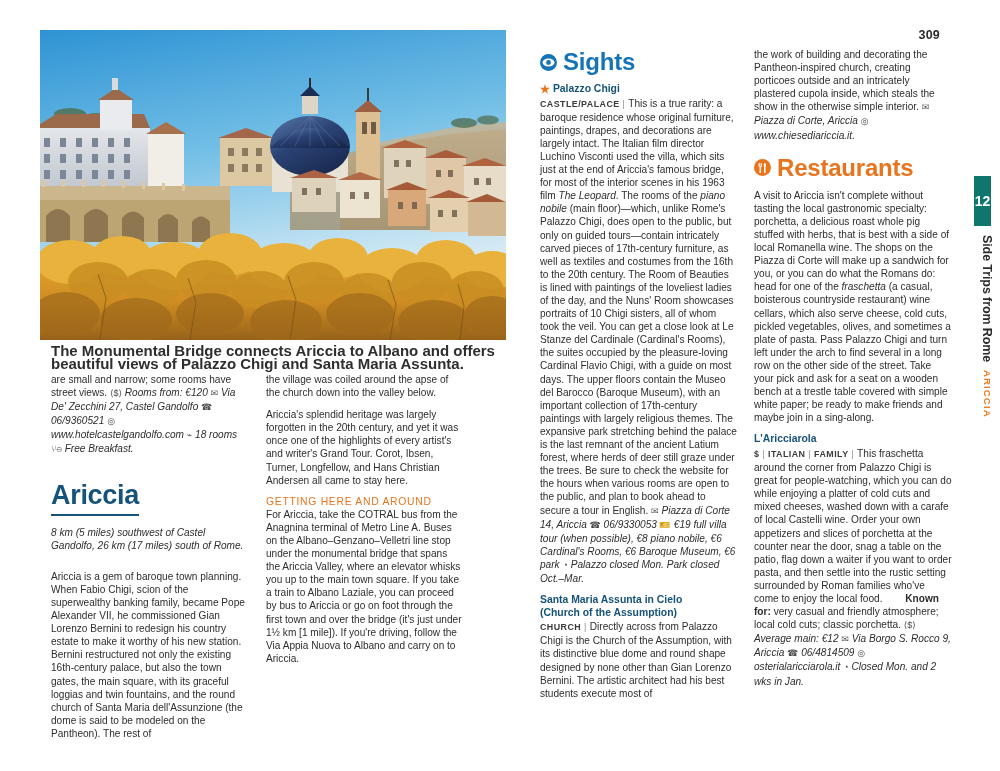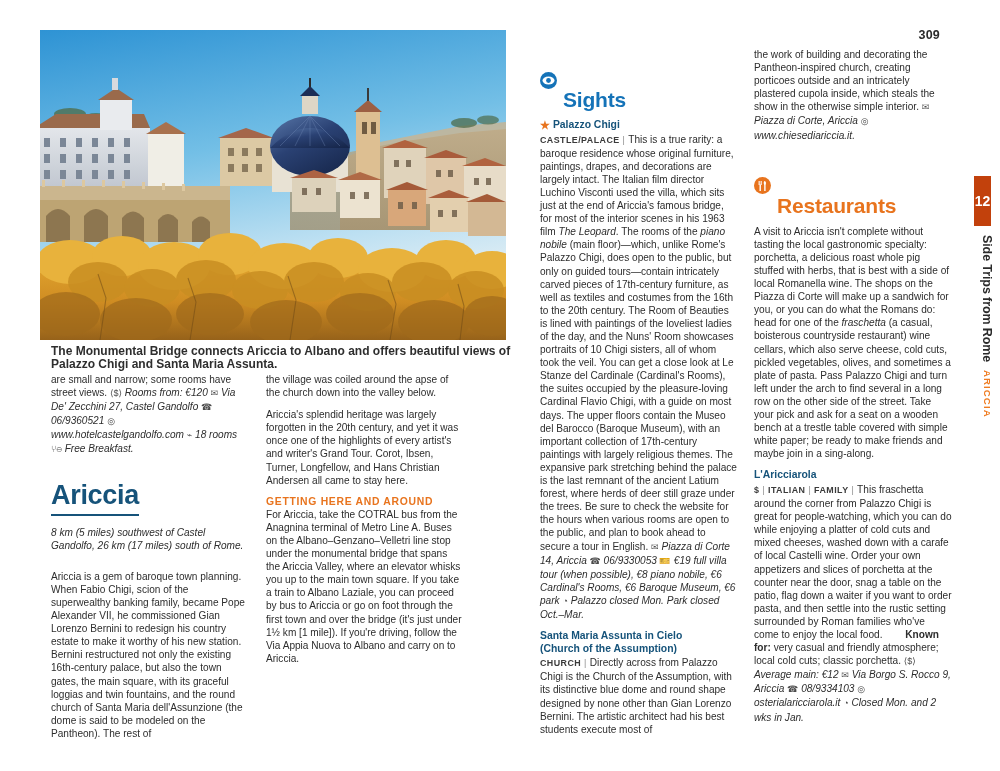--- a/index.html
+++ b/index.html
@@ -38,21 +38,21 @@
     height: 310px;
     overflow: hidden;
   }
   .hero svg { display: block; width: 100%; height: 100%; }
 
   .caption {
     position: absolute;
     left: 51px;
     top: 345px;
     width: 460px;
-    font-size: 12px;
+    font-size: 15px;
     line-height: 12.6px;
     font-weight: bold;
     color: #2e2e2e;
   }
 
   
   .col {
     position: absolute;
     top: 373px;
   }
@@ -101,39 +101,38 @@
     line-height: 13.1px;
     font-style: italic;
     color: #2d2d2d;
     margin-top: 10px;
     margin-bottom: 18px;
   }
 
   
   .orange-head {
     font-size: 10.4px;
-    font-weight: bold;
+    font-weight: normal;
     color: #e8741e;
     letter-spacing: 0.7px;
     margin-bottom: 1px;
     margin-top: 2px;
   }
 
   
   .section-head {
     display: flex;
     align-items: center;
     gap: 6px;
     margin-bottom: 7px;
   }
   .section-head .title {
-    font-size: 21px;
+    font-size: 24px;
     font-weight: bold;
     letter-spacing: -0.2px;
-    margin-top: 40px;
   }
   .sights .title { color: #1573b8; }
   .restaurants .title { color: #e8741e; }
 
   .icon-circle {
     width: 17px; height: 17px;
     border-radius: 50%;
     display: flex; align-items: center; justify-content: center;
     flex: 0 0 auto;
   }
@@ -168,21 +167,21 @@
   
   .tab {
     position: absolute;
     right: 0;
     top: 176px;
     width: 26px;
   }
   .tab-num {
     width: 17px;
     height: 50px;
-    background: #c2410c;
+    background: #0f766e;
     color: #ffffff;
     font-size: 14px;
     font-weight: bold;
     display: flex;
     align-items: center;
     justify-content: center;
   }
   .tab-text {
     width: 26px;
     padding-top: 9px;
@@ -514,21 +513,21 @@
 
     <p class="body">
       <span class="cat">$</span><span class="cat pipe"> | </span><span class="cat">ITALIAN</span><span class="cat pipe"> | </span><span class="cat">FAMILY</span><span class="cat pipe"> | </span><span>This fraschetta around the corner from Palazzo Chigi is great for people-watching, which you can do while enjoying a platter of cold cuts and mixed cheeses, washed down with a carafe of local Castelli wine. Order your own appetizers and slices of porchetta at the counter near the door, snag a table on the patio, flag down a waiter if you want to order pasta, and then settle into the rustic setting surrounded by Roman families who've come to enjoy the local food.</span>
       <span class="bold">Known for:</span>
       <span>very casual and friendly atmosphere; local cold cuts; classic porchetta.</span>
       <span class="gl">⟨$⟩</span>
       <span class="ital">Average main: €12</span>
       <span class="gl">✉</span>
       <span class="ital">Via Borgo S. Rocco 9, Ariccia</span>
       <span class="gl">☎</span>
-      <span class="ital">08/9334103</span>
+      <span class="ital">06/4814509</span>
       <span class="gl">◎</span>
       <span class="ital">osterialaricciarola.it</span>
       <span class="gl">◔</span>
       <span class="ital">Closed Mon. and 2 wks in Jan.</span>
     </p>
   </div>
 
   <div class="tab">
     <div class="tab-num">12</div>
     <div class="tab-text">

